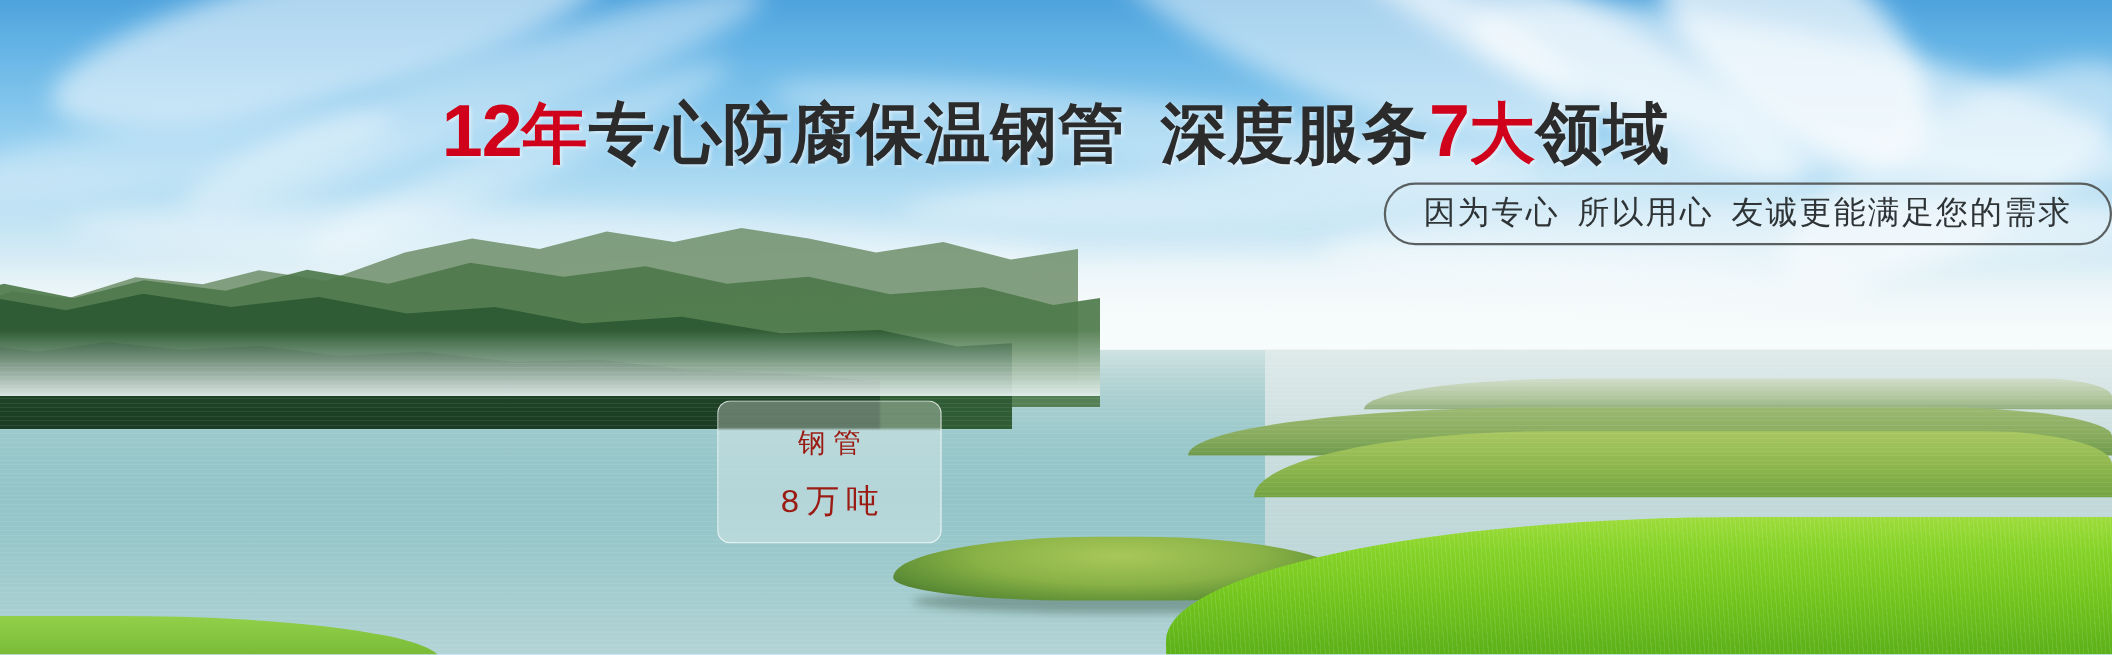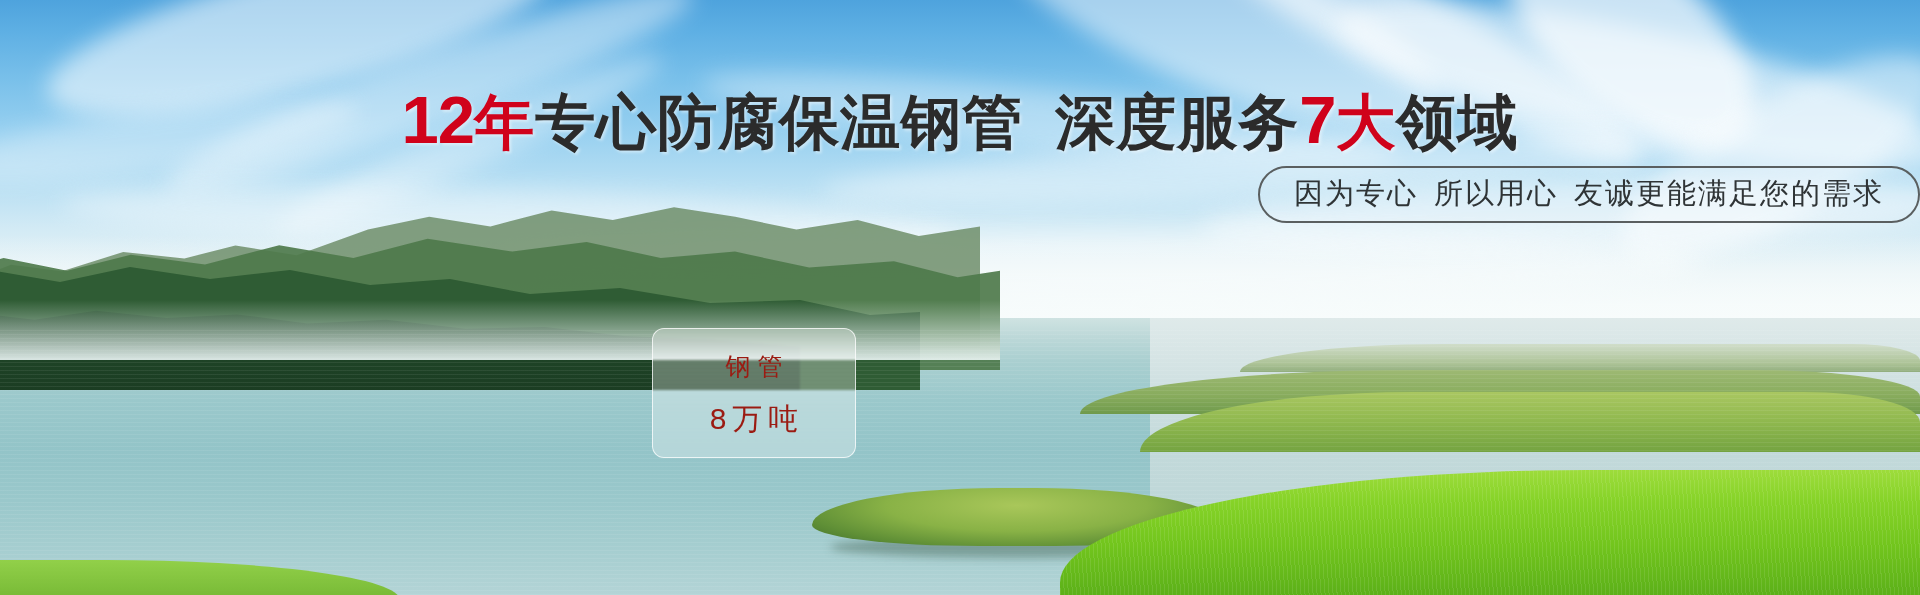--- a/index.html
+++ b/index.html
@@ -204,20 +204,21 @@
     background:rgba(255,255,255,.05);
   }
   .subtitle .sep{display:inline-block;width:16px;}
 
   
   .cards{
     position:absolute;left:652px;top:328px;
     width:624px;height:166px;
     display:flex;
     gap:22px;
+    align-items:flex-end;
   }
   .card{
     position:relative;
     width:204px;height:130px;
     border-radius:12px;
     border:1px solid rgba(255,255,255,.75);
     background:rgba(255,255,255,.30);
     backdrop-filter:blur(1px);
     display:flex;
     flex-direction:column;
@@ -230,21 +231,21 @@
     font-family:"DejaVu Sans","Liberation Sans",sans-serif;
     font-size:25px;
     color:#9b1b12;
     letter-spacing:7px;
     text-indent:7px;
     margin-bottom:16px;
     font-weight:normal;
     white-space:nowrap;
   }
   .card-value{
-    font-family:Liberation Sans, sans-serif;
+    font-family:Liberation Mono, monospace;
     font-size:30px;
     color:#9b1b12;
     letter-spacing:2px;
     font-weight:normal;
     white-space:nowrap;
   }
   .card-value sup{font-size:17px;vertical-align:super;letter-spacing:0;}
   .card:nth-child(1) .card-value{letter-spacing:6px;text-indent:6px;}
 </style>
 </head>

